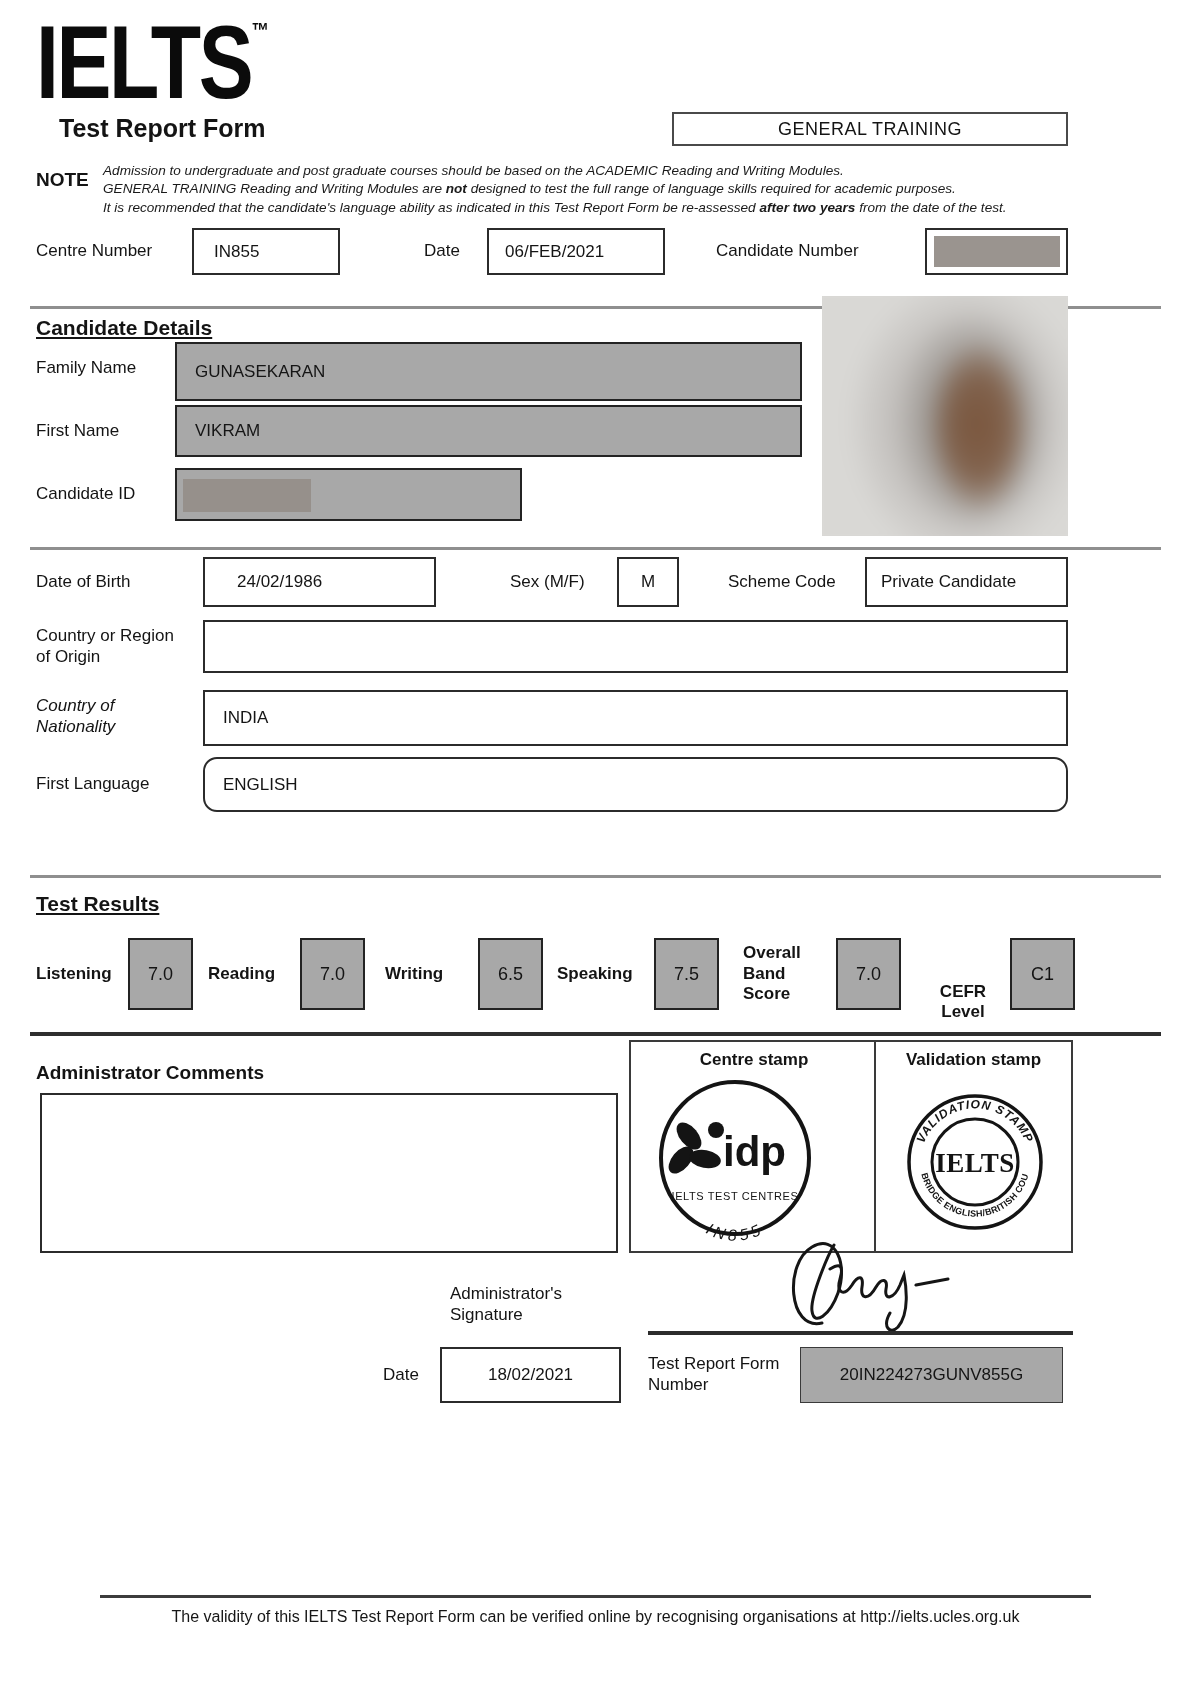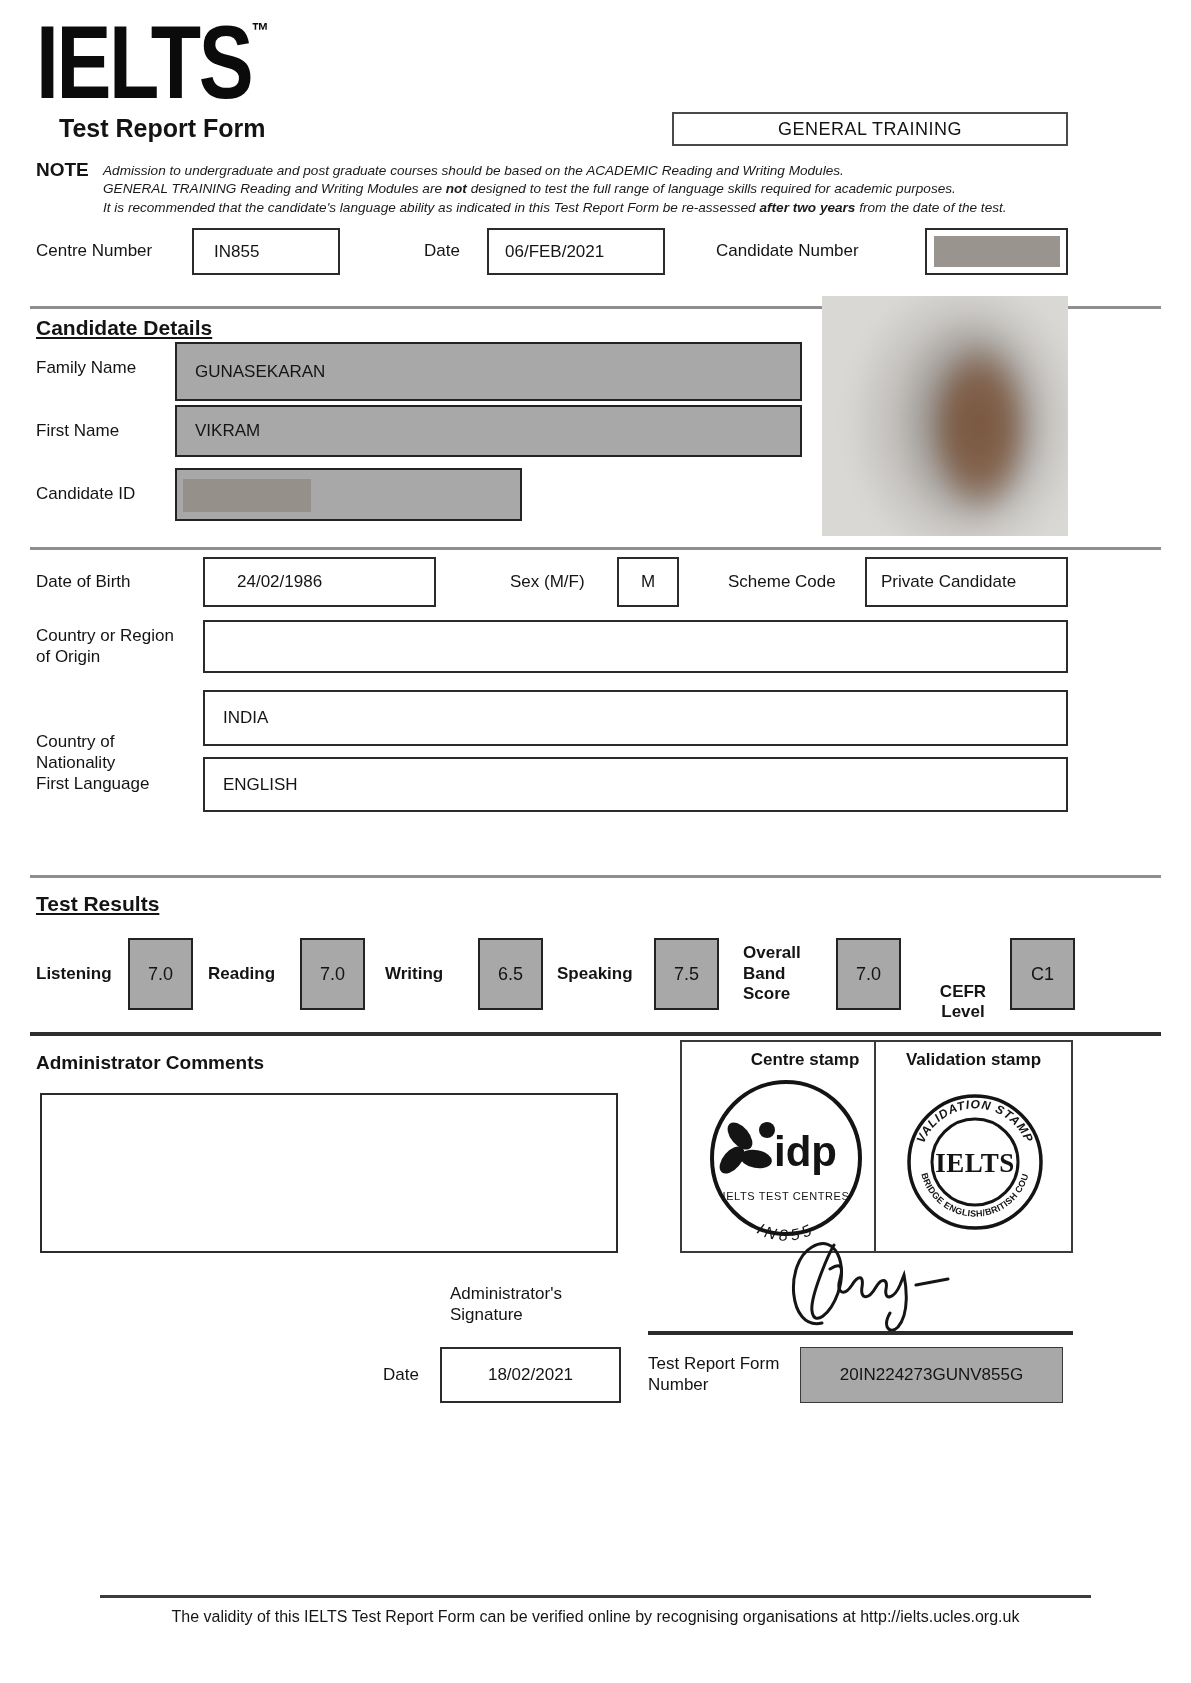--- a/index.html
+++ b/index.html
@@ -1,21 +1,21 @@
 <!DOCTYPE html>
 <html><head>
 <meta charset="utf-8">
 <style>
   html,body{margin:0;padding:0;background:#ffffff;}
   .page{position:relative;width:1191px;height:1683px;background:#ffffff;overflow:hidden;
         font-family:"Liberation Sans",sans-serif;color:#141414;}
   .abs{position:absolute;}
   .flexv{display:flex;align-items:center;}
   .lbl{font-size:17px;line-height:1.22;}
-  .bold{font-weight:bold;}
+  .bold{font-weight:bold;margin-top:10px;}
   .hdg{font-weight:bold;font-size:21px;text-decoration:underline;}
   .whitebox{position:absolute;border:2px solid #2b2b2b;background:#fff;display:flex;align-items:center;box-sizing:border-box;}
   .graybox{position:absolute;border:2px solid #232323;background:#a8a8a8;display:flex;align-items:center;box-sizing:border-box;}
   .val{font-size:17px;color:#151515;}
   .hr{position:absolute;left:30px;width:1131px;height:3px;background:#8f8f8f;}
   .hr-dark{background:#2e2e2e;height:4px;}
   .logo{font-weight:bold;font-size:103px;letter-spacing:-3px;line-height:0.92;
         transform:scaleX(0.80);transform-origin:left top;white-space:nowrap;color:#0b0b0b;}
   .tm{font-size:22px;font-weight:bold;vertical-align:60px;letter-spacing:0;}
   .note-line{font-style:italic;font-size:13.6px;line-height:1.36;color:#1a1a1a;}
@@ -103,27 +103,27 @@
   <div class="abs lbl flexv" style="left:728px;top:557px;height:50px;">Scheme Code</div>
   <div class="whitebox" style="left:865px;top:557px;width:203px;height:50px;">
     <span class="val" style="padding-left:14px;">Private Candidate</span>
   </div>
 
   <div class="abs lbl" style="left:36px;top:626px;width:152px;">Country or Region of Origin</div>
   <div class="whitebox" style="left:203px;top:620px;width:865px;height:53px;">
     <span class="val" style="padding-left:18px;"></span>
   </div>
 
-  <div class="abs lbl" style="left:36px;top:732px;width:120px;">Country of Nationality</div>
+  <div class="abs lbl" style="left:36px;top:696px;width:120px;font-style:italic;">Country of Nationality</div>
   <div class="whitebox" style="left:203px;top:690px;width:865px;height:56px;">
     <span class="val" style="padding-left:18px;">INDIA</span>
   </div>
 
   <div class="abs lbl flexv" style="left:36px;top:757px;height:55px;">First Language</div>
-  <div class="whitebox" style="left:203px;top:757px;width:865px;height:55px;">
+  <div class="whitebox" style="left:203px;top:757px;width:865px;height:55px;border-radius:14px;">
     <span class="val" style="padding-left:18px;">ENGLISH</span>
   </div>
 
   <div class="hr" style="top:875px;"></div>
 
   <div class="abs hdg" style="left:36px;top:892px;">Test Results</div>
 
   <div class="score-lbl" style="left:36px;top:938px;height:72px;">Listening</div>
   <div class="score-box" style="left:128px;top:938px;">7.0</div>
 
@@ -140,21 +140,21 @@
   <div class="score-box" style="left:836px;top:938px;">7.0</div>
 
   <div class="score-lbl" style="left:933px;top:966px;height:72px;width:60px;text-align:center;">CEFR Level</div>
   <div class="score-box" style="left:1010px;top:938px;">C1</div>
 
   <div class="hr hr-dark" style="top:1032px;"></div>
 
   <div class="abs bold" style="left:36px;top:1052px;font-size:19px;">Administrator Comments</div>
   <div class="whitebox" style="left:40px;top:1093px;width:578px;height:160px;border-width:2.5px;"></div>
 
-  <div class="stampbox" style="left:680px;top:1040px;width:250px;height:213px;">
+  <div class="stampbox" style="left:629px;top:1040px;width:250px;height:213px;">
     <div class="stamp-title">Centre stamp</div>
     <svg width="207" height="176" viewBox="0 0 207 176" style="display:block;">
       <ellipse cx="104" cy="88" rx="74" ry="76" fill="none" stroke="#141414" stroke-width="4"></ellipse>
       <g fill="#141414">
         <circle cx="85" cy="60" r="8"></circle>
         <ellipse cx="58" cy="66" rx="9" ry="16" transform="rotate(-40 58 66)"></ellipse>
         <ellipse cx="50" cy="90" rx="9" ry="16" transform="rotate(40 50 90)"></ellipse>
         <ellipse cx="74" cy="89" rx="9" ry="16" transform="rotate(100 74 89)"></ellipse>
       </g>
       <text x="92" y="96" font-family="Liberation Sans, sans-serif" font-weight="bold" font-size="42" fill="#141414">idp</text>

